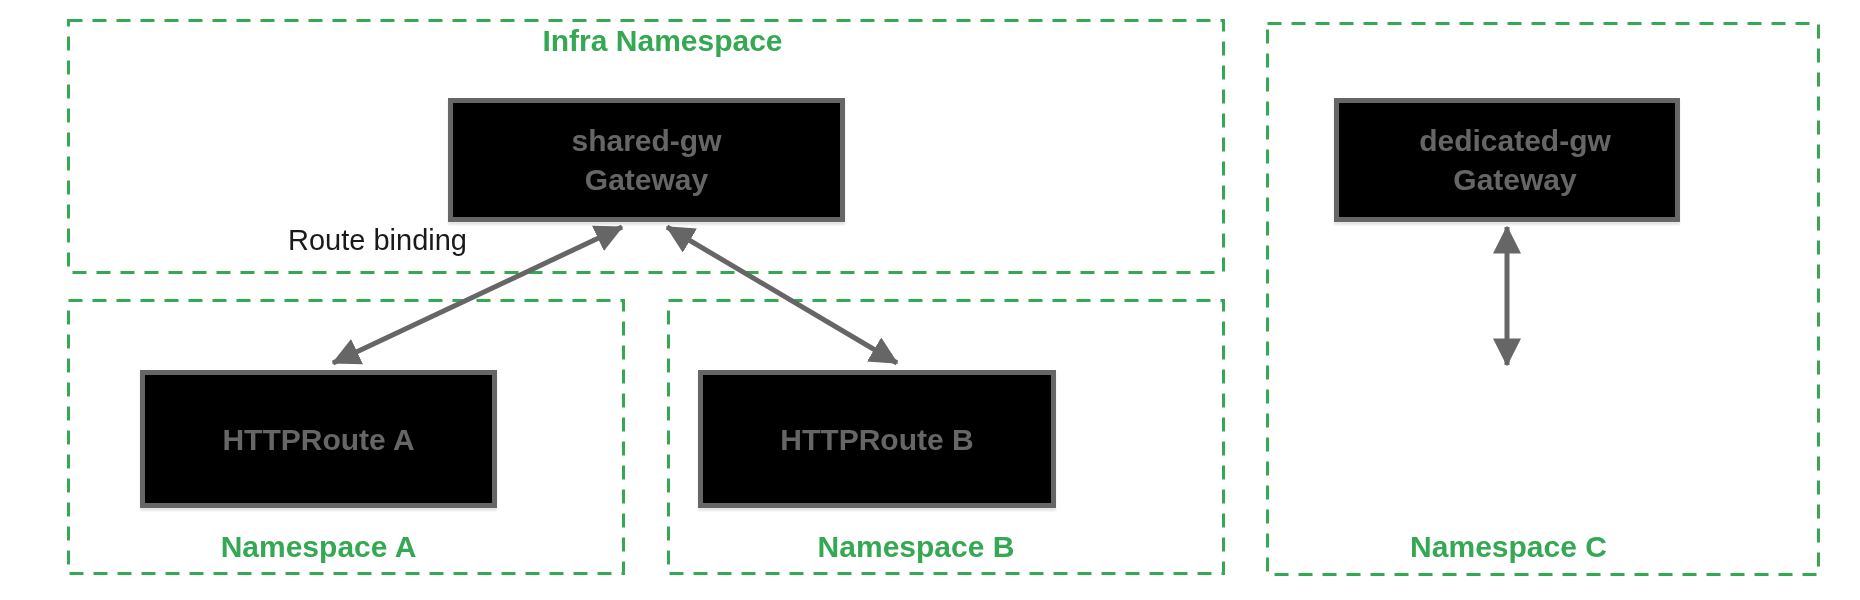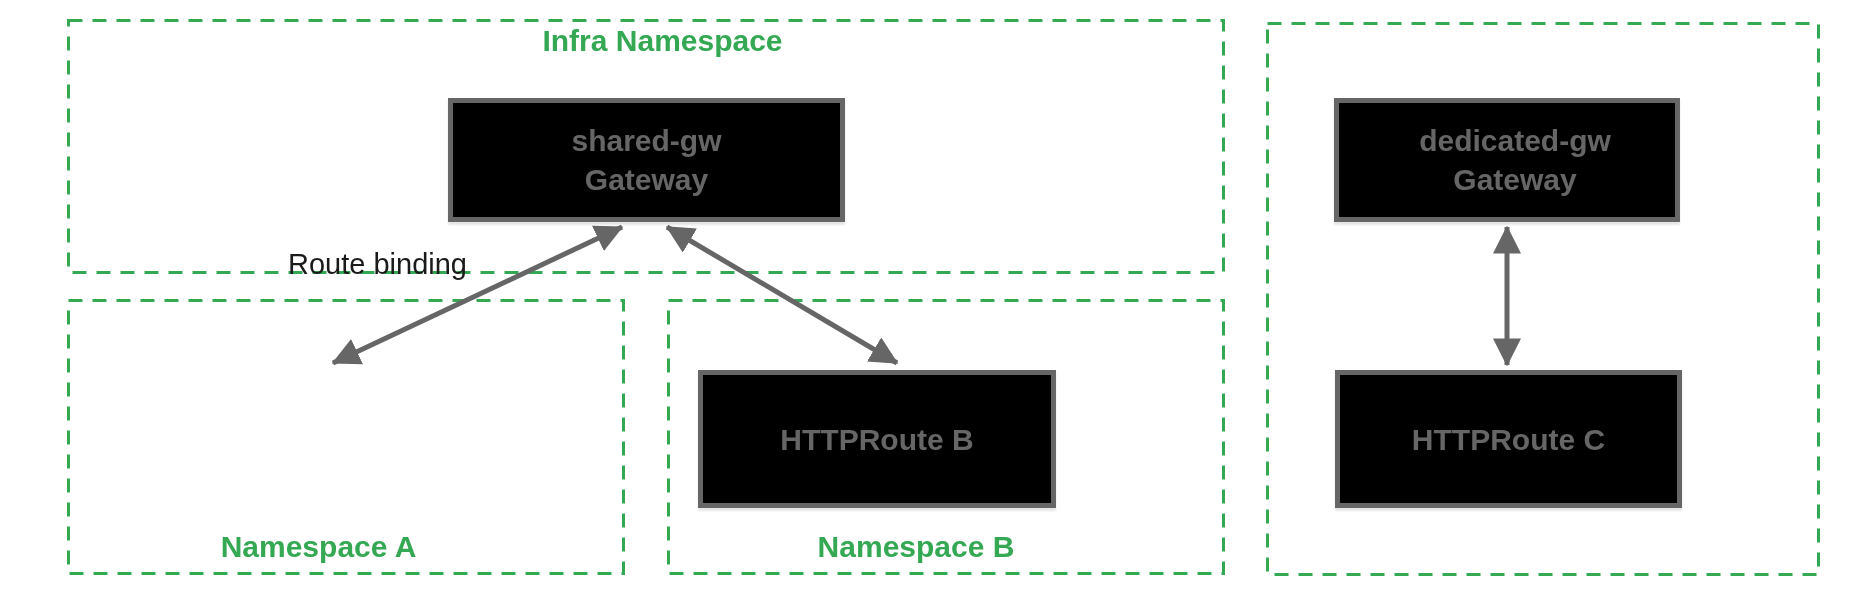--- a/index.html
+++ b/index.html
@@ -90,29 +90,30 @@
   <div class="node" style="left:448px; top:98px; width:397px; height:124px;">
     <span class="node-line">shared-gw</span>
     <span class="node-line">Gateway</span>
   </div>
 
   <div class="node" style="left:1334px; top:98px; width:346px; height:124px;padding-left:16px;">
     <span class="node-line">dedicated-gw</span>
     <span class="node-line">Gateway</span>
   </div>
 
-  <div class="annotation" style="left:288px; top:248px;">Route binding</div>
+  <div class="annotation" style="left:288px; top:224px;">Route binding</div>
 
+  <div class="node" style="left:140px; top:370px; width:357px; height:138px;">
+    <span class="node-line">HTTPRoute A</span>
+  </div>
 
   <div class="node" style="left:698px; top:370px; width:358px; height:138px;">
     <span class="node-line">HTTPRoute B</span>
   </div>
 
-  <div class="node" style="left:1335px; top:370px; width:347px; height:138px;">
-    <span class="node-line">HTTPRoute C</span>
-  </div>
 
   <div class="ns-label" style="left:737px; top:530px; width:358px;">Namespace B</div>
 
   <div class="ns-label" style="left:140px; top:530px; width:357px;">Namespace A</div>
 
+  <div class="ns-label" style="left:1335px; top:530px; width:347px;">Namespace C</div>
 
 </div>
 
 </body></html>

